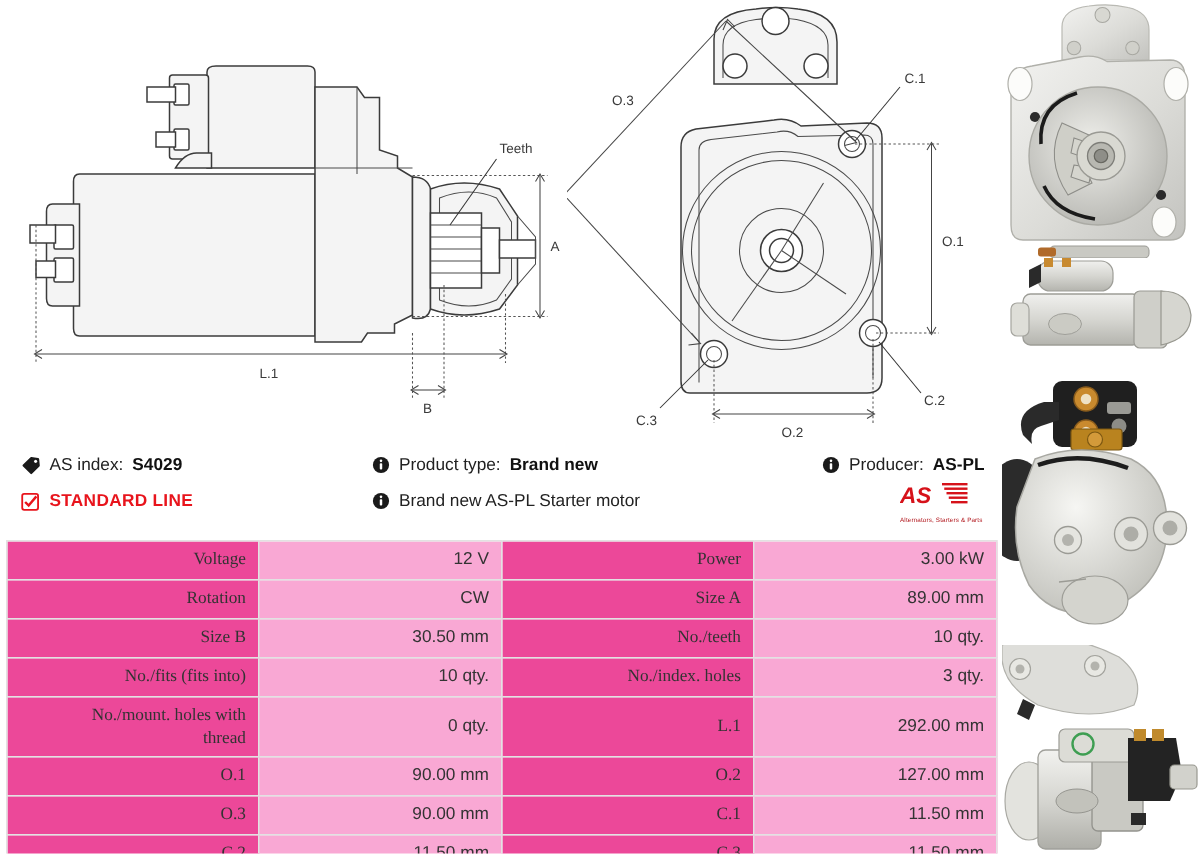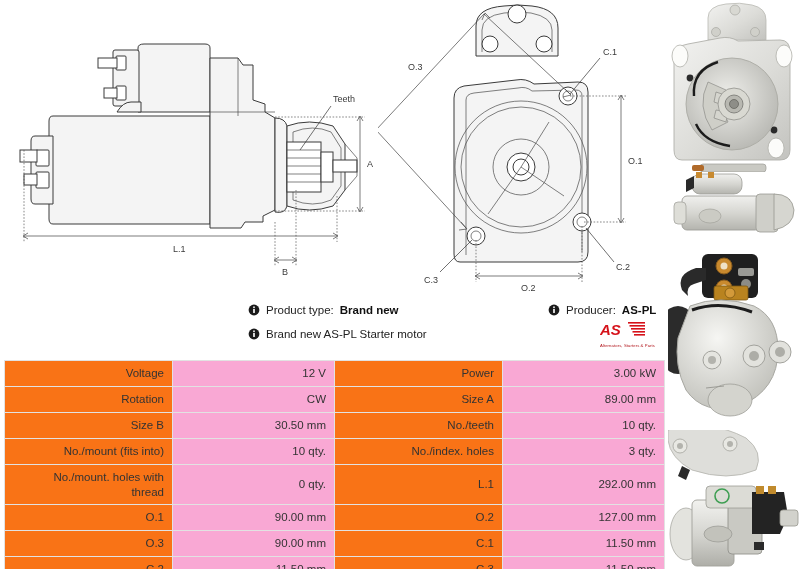--- a/index.html
+++ b/index.html
@@ -53,21 +53,21 @@
   .logo-wrap { position:absolute; left:600px; top:25px; width:66px; text-align:left; }
   .logo-sub { font-size:4.2px; color:#b01218; letter-spacing:0.1px; margin-top:1px; white-space:nowrap; }
 
   
   .spec { position:absolute; left:4px; top:360px; width:660px; }
   table.spec-table { border-collapse:collapse; width:660px; table-layout:fixed; }
   table.spec-table td {
     font-size:11.5px; color:#333; padding:4px 8px; text-align:right;
     border:1px solid #e2e2e2; vertical-align:middle; line-height:1.25;
   }
-  td.lbl { background:#f97316; color:#3c3c3c; }
+  td.lbl { background:#ec4899; color:#3c3c3c;font-family:Liberation Serif, serif; }
   td.val { background:#f9a8d4; color:#3c3c3c; }
   col.c1 { width:168px; } col.c2 { width:162px; }
   col.c3 { width:168px; } col.c4 { width:162px; }
   tr.tall td { height:40px;padding-left:36px; }
   tr td { height:26px; }
 </style>
 </head>
 <body>
 
 <div class="page">
@@ -361,20 +361,42 @@
         <rect x="100" y="56" width="8" height="8" fill="#c08a2c"></rect>
         <rect x="112" y="80" width="18" height="16" rx="3" fill="#d2d2cc" stroke="#98988f" stroke-width="0.8"></rect>
         <ellipse cx="50" cy="104" rx="14" ry="8" fill="#c2c2bb" stroke="#8f8f89" stroke-width="0.6"></ellipse>
         <rect x="86" y="112" width="10" height="8" fill="#2a2a2a"></rect>
       </svg>
     </div>
   </div>
 
   <div class="infobar">
 
+    <div class="info-col col-a">
+      <div class="info-row">
+        <span class="icon">
+          <svg width="13" height="13" viewBox="0 0 16 16">
+            <path d="M1.5 7.2 L7.6 1.2 Q8 0.8 8.6 0.9 L14 1.6 Q14.8 1.7 14.9 2.5 L15.4 7.6
+                     Q15.5 8.2 15.1 8.6 L9 14.6 Q8.4 15.2 7.8 14.6 L1.5 8.4 Q0.9 7.8 1.5 7.2 Z" fill="#1a1a1a"></path>
+            <circle cx="12" cy="4.4" r="1.25" fill="#ffffff"></circle>
+          </svg>
+        </span>
+        <span class="txt">AS index:</span>
+        <b>S4029</b>
+      </div>
+      <div class="info-row">
+        <span class="icon">
+          <svg width="13" height="13" viewBox="0 0 16 16">
+            <rect x="1" y="1.6" width="13" height="13" rx="1.6" fill="none" stroke="#e8141c" stroke-width="1.5"></rect>
+            <path d="M3.4 8.2 L6.3 11.1 L12.6 3.6" fill="none" stroke="#e8141c" stroke-width="2"></path>
+          </svg>
+        </span>
+        <span class="std-line">STANDARD LINE</span>
+      </div>
+    </div>
 
     <div class="info-col col-b">
       <div class="info-row">
         <span class="icon">
           <svg width="12" height="12" viewBox="0 0 16 16">
             <circle cx="8" cy="8" r="7.2" fill="#1a1a1a"></circle>
             <circle cx="8" cy="4.3" r="1.15" fill="#ffffff"></circle>
             <rect x="6.9" y="6.4" width="2.2" height="5.6" rx="0.8" fill="#ffffff"></rect>
           </svg>
         </span>
@@ -443,21 +465,21 @@
             <td class="lbl">Size A</td>
             <td class="val">89.00 mm</td>
           </tr>
           <tr>
             <td class="lbl">Size B</td>
             <td class="val">30.50 mm</td>
             <td class="lbl">No./teeth</td>
             <td class="val">10 qty.</td>
           </tr>
           <tr>
-            <td class="lbl">No./mount (fits into)</td>
+            <td class="lbl">No./fits (fits into)</td>
             <td class="val">10 qty.</td>
             <td class="lbl">No./index. holes</td>
             <td class="val">3 qty.</td>
           </tr>
           <tr class="tall">
             <td class="lbl">No./mount. holes with thread</td>
             <td class="val">0 qty.</td>
             <td class="lbl">L.1</td>
             <td class="val">292.00 mm</td>
           </tr>

